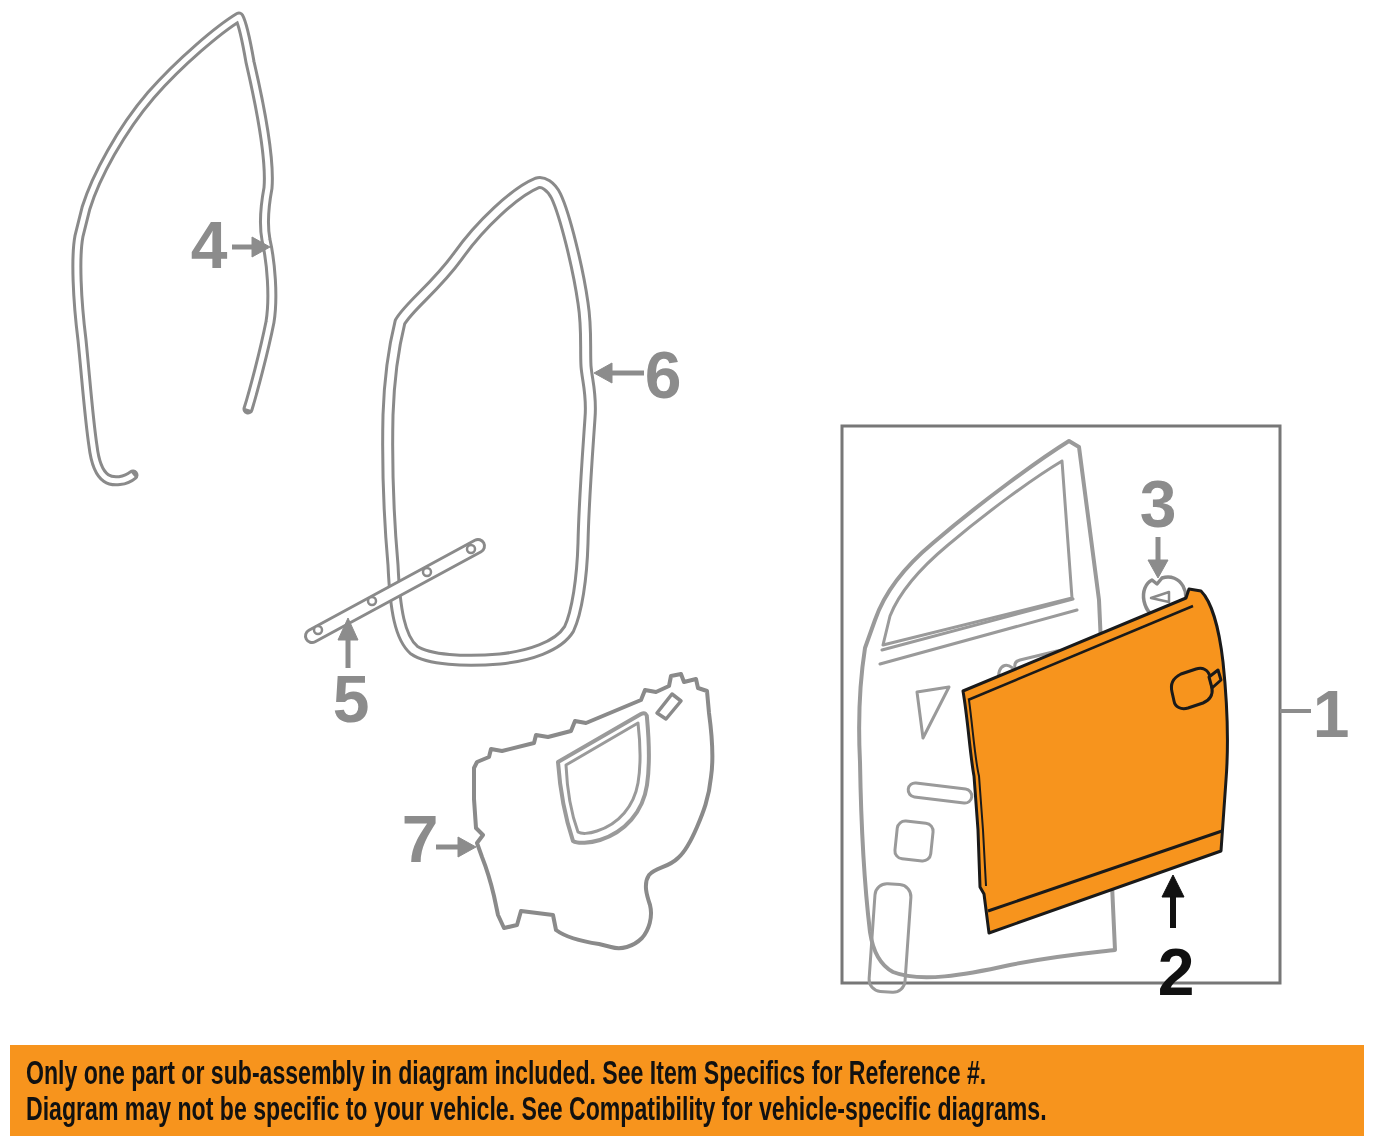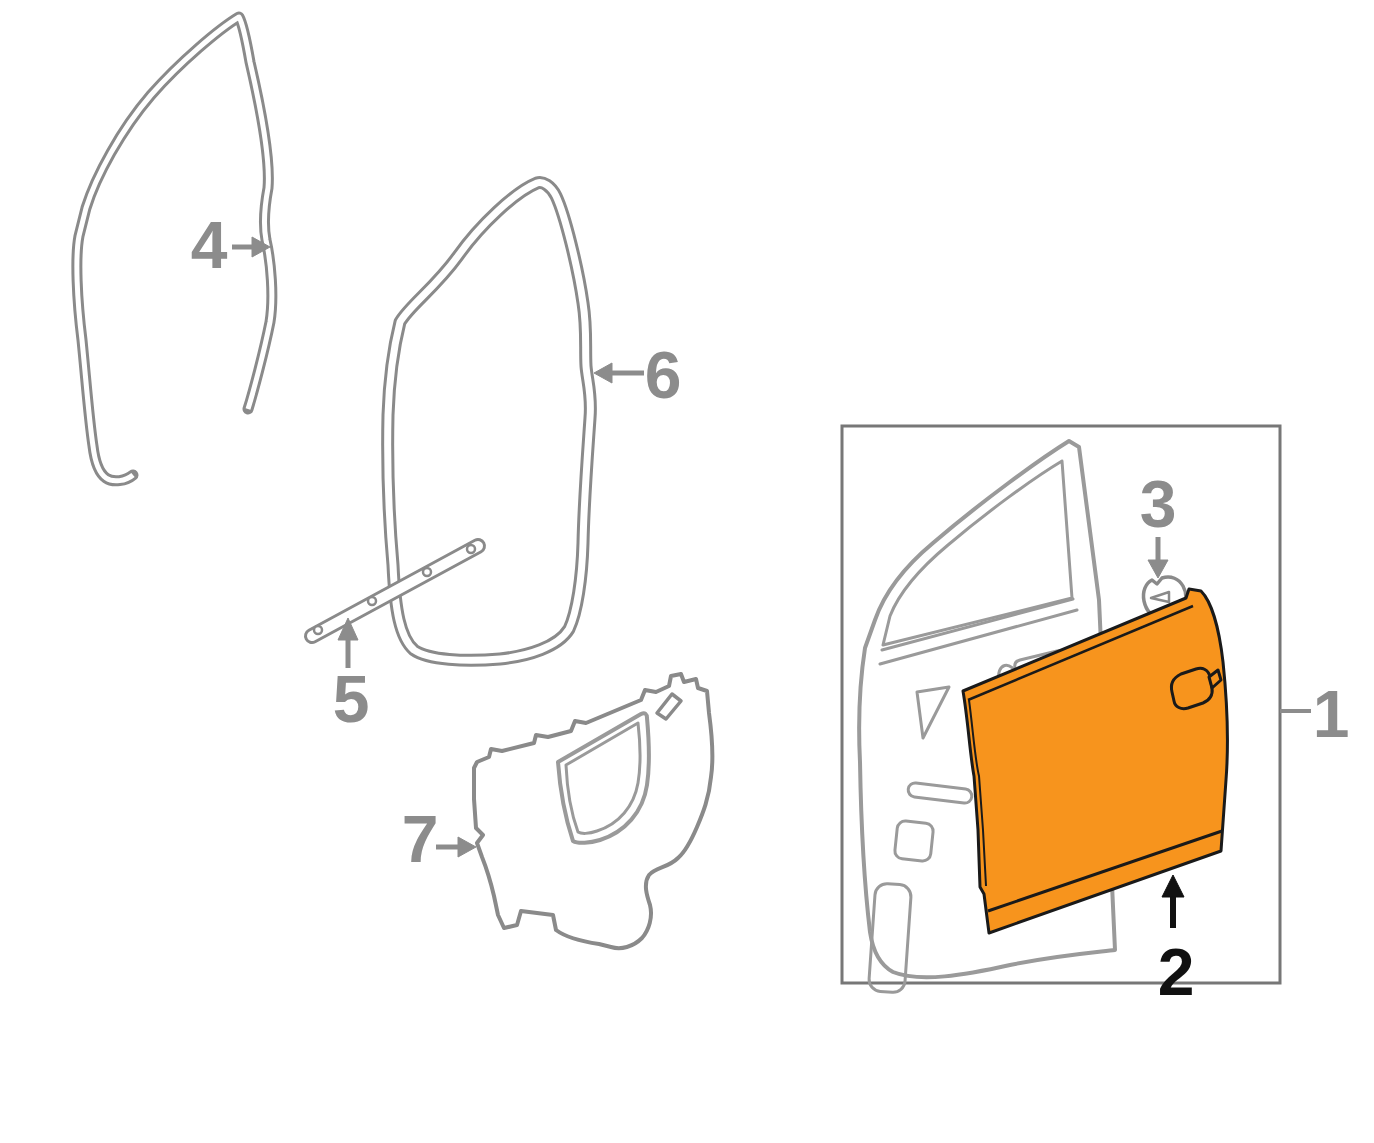--- a/index.html
+++ b/index.html
@@ -159,14 +159,18 @@
     <text class="callout-num callout-gray" x="209" y="268" text-anchor="middle">4</text>
     <text class="callout-num callout-gray" x="663" y="398" text-anchor="middle">6</text>
     <text class="callout-num callout-gray" x="351" y="722" text-anchor="middle">5</text>
     <text class="callout-num callout-gray" x="420" y="862" text-anchor="middle">7</text>
     <text class="callout-num callout-gray" x="1158" y="527" text-anchor="middle">3</text>
     <text class="callout-num callout-gray" x="1331" y="737" text-anchor="middle">1</text>
     <text class="callout-num callout-black" x="1176" y="995" text-anchor="middle">2</text>
   </g>
 </svg>
 
+  <div class="banner" style="background-color: rgb(247, 148, 29);">
+    <div class="bline" style="color: rgb(17, 17, 17);">Only one part or sub-assembly in diagram included. See Item Specifics for Reference #.</div>
+    <div class="bline" style="color: rgb(17, 17, 17);">Diagram may not be specific to your vehicle. See Compatibility for vehicle-specific diagrams.</div>
+  </div>
 
 </div>
 
 </body></html>

